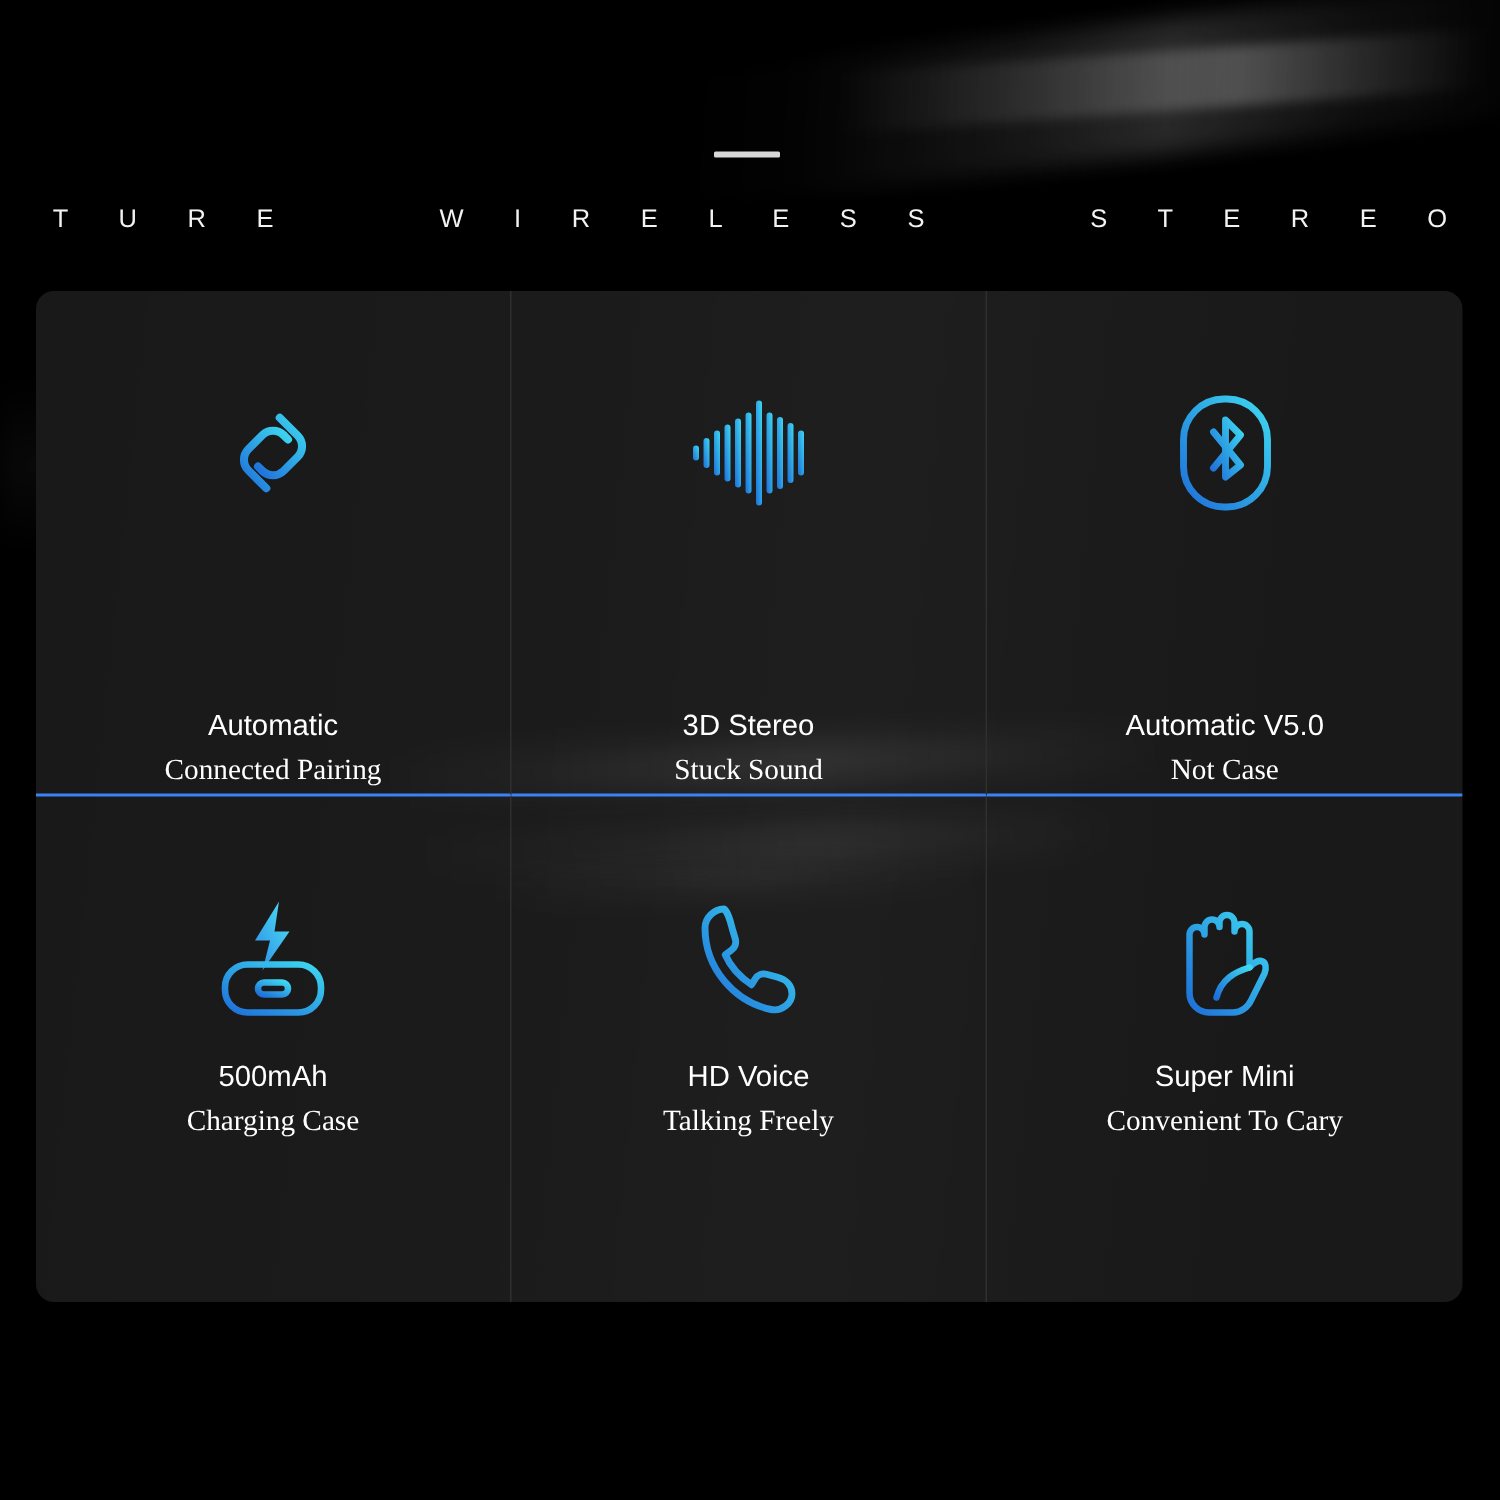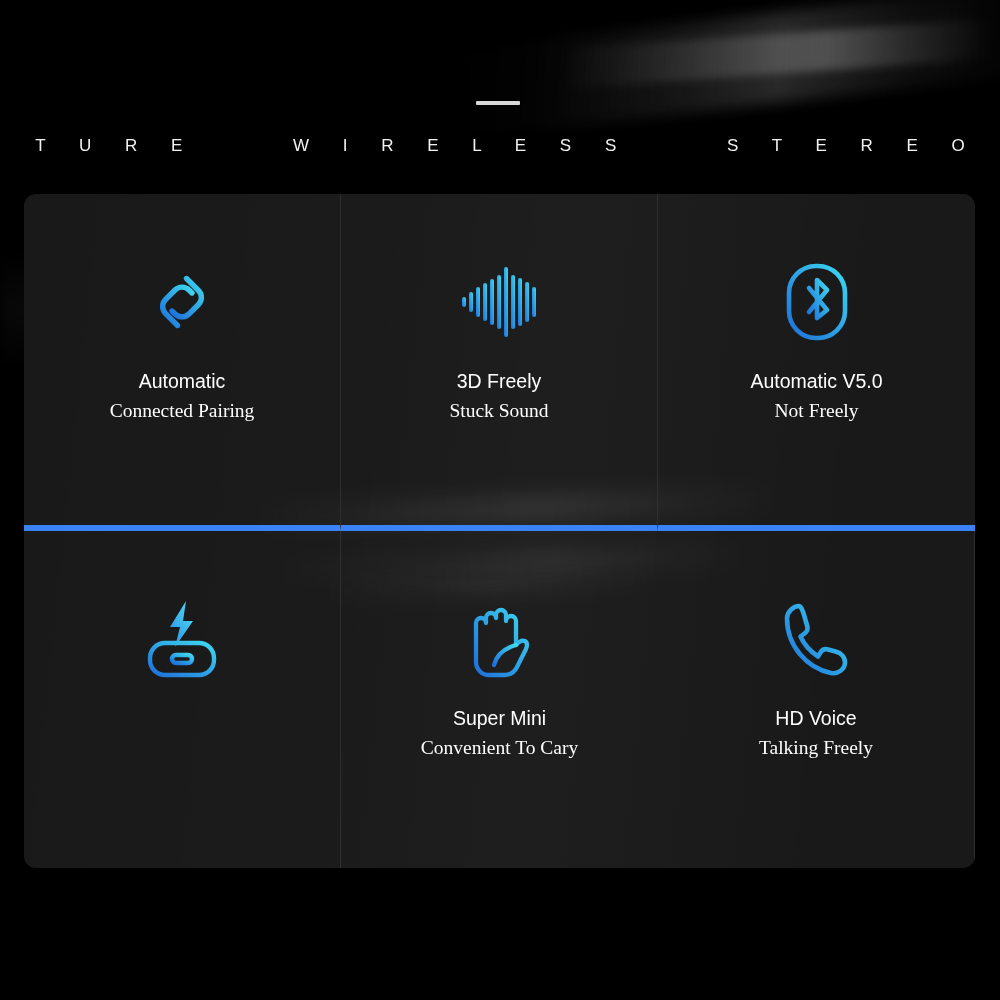--- a/index.html
+++ b/index.html
@@ -102,21 +102,21 @@
     grid-template-rows:1fr 1fr;
   }
   .cell {
     position:relative;
     display:flex;
     flex-direction:column;
     align-items:center;
     padding-top:48px;
   }
   .cell.b-r { border-right:1px solid #2f2f2f; }
-  .cell.b-b { border-bottom:6px solid #3b82f6; }
+  .cell.b-b { border-bottom:2px solid #3b82f6;justify-content:space-between; }
 
   .icon-wrap {
     height:120px;
     display:flex; align-items:center; justify-content:center;
   }
   .cell .label {
     margin-top:4px;
     text-align:center;
     color:#ffffff;
     font-size:19.5px;
@@ -186,21 +186,21 @@
               <rect x="37" y="12" width="4" height="54" rx="2"></rect>
               <rect x="44" y="4" width="4" height="70" rx="2"></rect>
               <rect x="51" y="12" width="4" height="54" rx="2"></rect>
               <rect x="58" y="15" width="4" height="48" rx="2"></rect>
               <rect x="65" y="19" width="4" height="40" rx="2"></rect>
               <rect x="72" y="24" width="4" height="30" rx="2"></rect>
             </g>
           </svg>
         </div>
         <div class="label">
-          <span>3D Freely</span>
+          <span>3D Stereo</span>
           <span class="l2">Stuck Sound</span>
         </div>
       </div>
 
       <div class="cell b-b">
         <div class="icon-wrap">
           <svg width="62" height="78" viewBox="0 0 62 78">
             <defs>
               <linearGradient id="g3" x1="0" y1="1" x2="1" y2="0">
                 <stop offset="0" stop-color="#1e6fd9"></stop>
@@ -208,21 +208,21 @@
               </linearGradient>
             </defs>
             <g fill="none" stroke="url(#g3)" stroke-width="4.6" stroke-linecap="round" stroke-linejoin="round">
               <rect x="3" y="3" width="56" height="72" rx="27"></rect>
               <path d="M23 25 L41 47 L31 55 L31 17 L41 27 L23 49"></path>
             </g>
           </svg>
         </div>
         <div class="label">
           <span>Automatic V5.0</span>
-          <span class="l2">Not Freely</span>
+          <span class="l2">Not Case</span>
         </div>
       </div>
 
       <div class="cell b-r">
         <div class="icon-wrap">
           <svg width="86" height="80" viewBox="0 0 86 80">
             <defs>
               <linearGradient id="g4" x1="0" y1="1" x2="1" y2="0">
                 <stop offset="0" stop-color="#1e6fd9"></stop>
                 <stop offset="1" stop-color="#3ed8f0"></stop>
@@ -232,20 +232,45 @@
                 <stop offset="1" stop-color="#4fe2f2"></stop>
               </linearGradient>
             </defs>
             <path d="M47 2 L31 28 L41 28 L36 48 L54 22 L44 22 Z" fill="url(#g4b)"></path>
             <g fill="none" stroke="url(#g4)" stroke-width="4.4" stroke-linecap="round" stroke-linejoin="round">
               <rect x="11" y="44" width="64" height="32" rx="15"></rect>
               <line x1="13" y1="60" x2="73" y2="60"></line>
               <rect x="33" y="56" width="20" height="8" rx="4"></rect>
             </g>
           </svg>
+        </div>
+        <div class="label">
+          <span>500mAh</span>
+          <span class="l2">Charging Case</span>
+        </div>
+      </div>
+
+      <div class="cell b-r">
+        <div class="icon-wrap">
+          <svg width="70" height="78" viewBox="0 0 70 78">
+            <defs>
+              <linearGradient id="g5" x1="0" y1="1" x2="1" y2="0">
+                <stop offset="0" stop-color="#1e6fd9"></stop>
+                <stop offset="1" stop-color="#3ed8f0"></stop>
+              </linearGradient>
+            </defs>
+            <path d="M18.5 6 C12 6 6 12 6 18.5 C6 46 26 68 50 73 C57 74.4 64 69 64 62.5
+                     C64 57 60 53 54.5 51.5 L47 49.5 C44 48.7 41 50 39.5 52.5 L37 56.5
+                     C29.5 51.5 23 44.5 19.5 36.5 L23.5 33.5 C26 31.8 27 28.8 26.2 26 L24 18.5
+                     C22.7 13 20 6 18.5 6 Z" fill="none" stroke="url(#g5)" stroke-width="4.6" stroke-linejoin="round" stroke-linecap="round"></path>
+          </svg>
+        </div>
+        <div class="label">
+          <span>HD Voice</span>
+          <span class="l2">Talking Freely</span>
         </div>
       </div>
 
       <div class="cell">
         <div class="icon-wrap">
           <svg width="66" height="80" viewBox="0 0 66 80">
             <defs>
               <linearGradient id="g6" x1="0" y1="1" x2="1" y2="0">
                 <stop offset="0" stop-color="#1e6fd9"></stop>
                 <stop offset="1" stop-color="#3ed8f0"></stop>
@@ -261,36 +286,15 @@
               <path d="M27 66 C30 54 39 49 49 46"></path>
             </g>
           </svg>
         </div>
         <div class="label">
           <span>Super Mini</span>
           <span class="l2">Convenient To Cary</span>
         </div>
       </div>
 
-      <div class="cell b-r">
-        <div class="icon-wrap">
-          <svg width="70" height="78" viewBox="0 0 70 78">
-            <defs>
-              <linearGradient id="g5" x1="0" y1="1" x2="1" y2="0">
-                <stop offset="0" stop-color="#1e6fd9"></stop>
-                <stop offset="1" stop-color="#3ed8f0"></stop>
-              </linearGradient>
-            </defs>
-            <path d="M18.5 6 C12 6 6 12 6 18.5 C6 46 26 68 50 73 C57 74.4 64 69 64 62.5
-                     C64 57 60 53 54.5 51.5 L47 49.5 C44 48.7 41 50 39.5 52.5 L37 56.5
-                     C29.5 51.5 23 44.5 19.5 36.5 L23.5 33.5 C26 31.8 27 28.8 26.2 26 L24 18.5
-                     C22.7 13 20 6 18.5 6 Z" fill="none" stroke="url(#g5)" stroke-width="4.6" stroke-linejoin="round" stroke-linecap="round"></path>
-          </svg>
-        </div>
-        <div class="label">
-          <span>HD Voice</span>
-          <span class="l2">Talking Freely</span>
-        </div>
-      </div>
-
     </div>
   </div>
 </div>
 
 </body></html>

